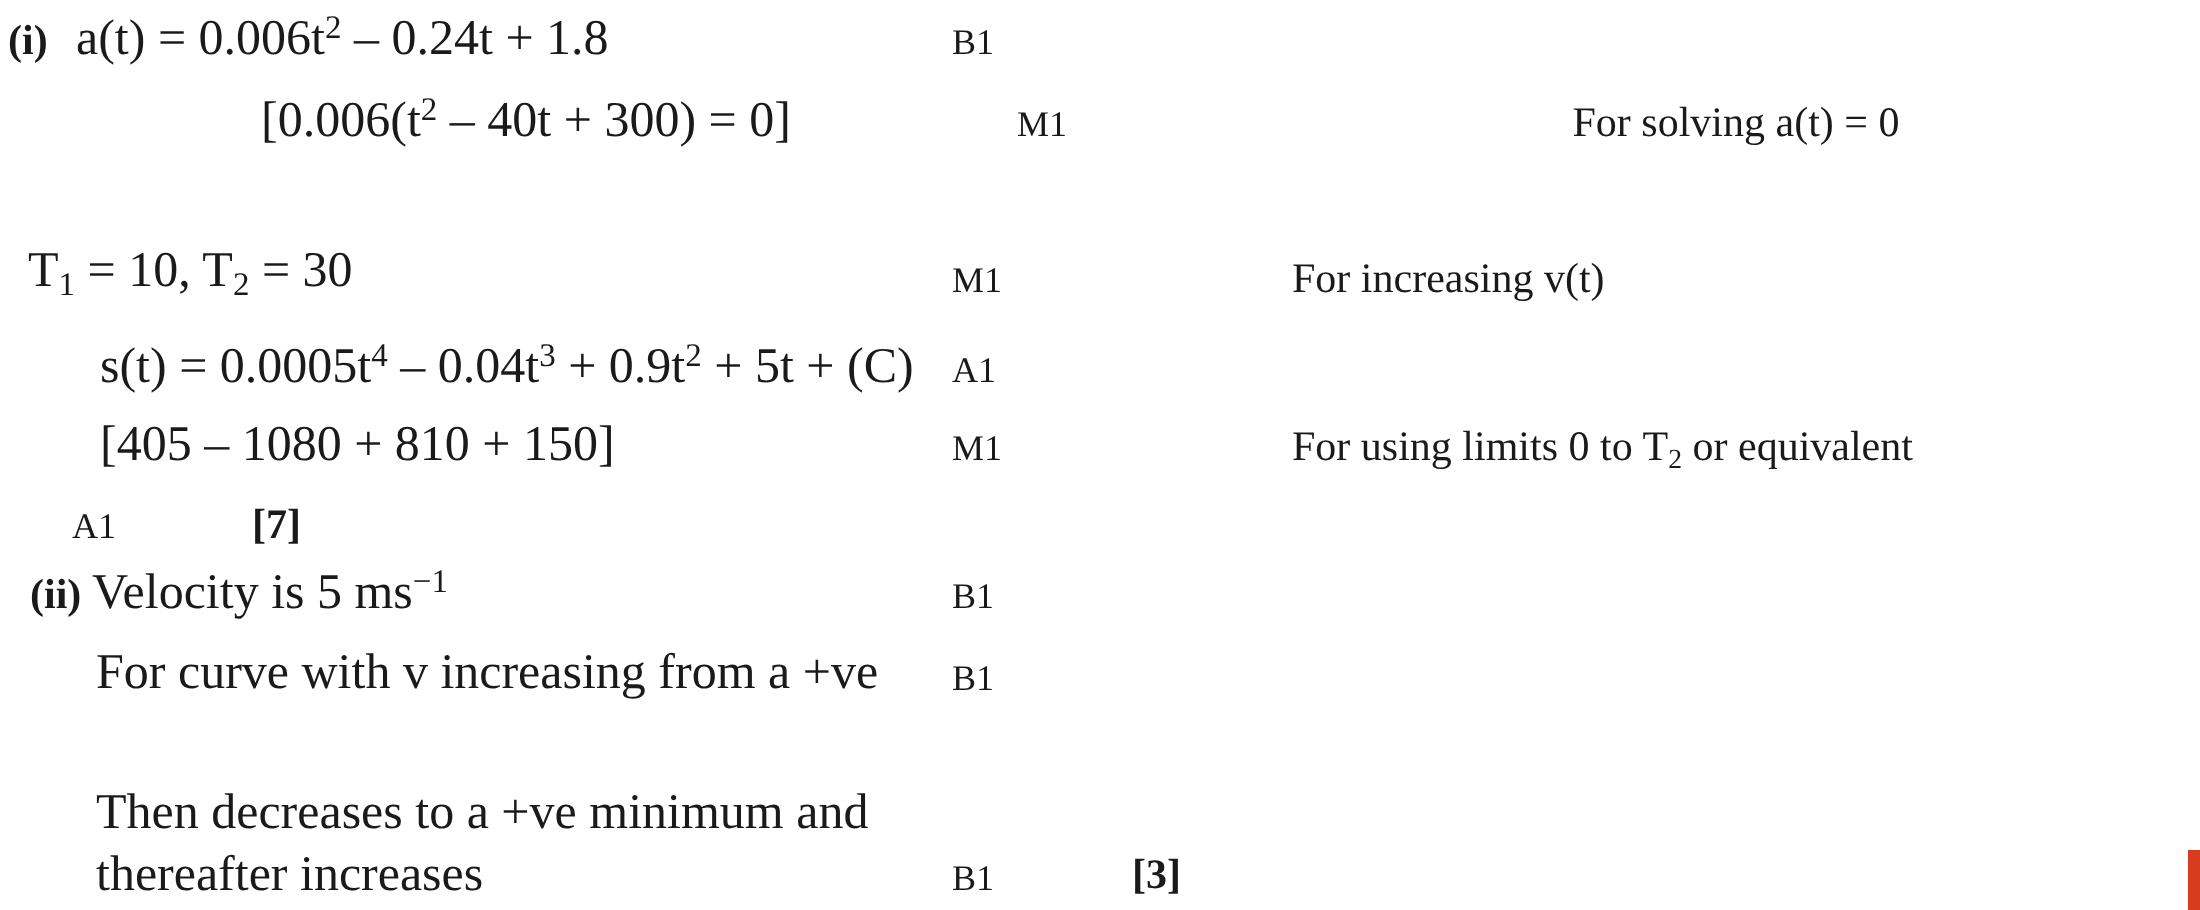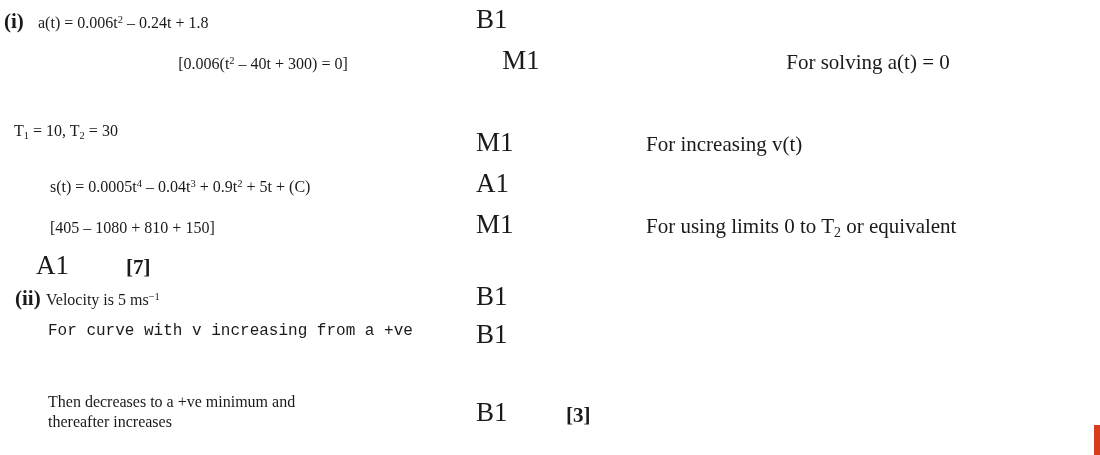--- a/index.html
+++ b/index.html
@@ -32,29 +32,29 @@
     flex: 0 0 36px;
     text-align: left;
     font-weight: bold;
     font-size: 21px;
     padding-left: 4px;
     box-sizing: border-box;
   }
   .col-work {
     width: 440px;
     flex: 0 0 440px;
-    font-size: 16px;
+    font-size: 25px;
     padding-left: 2px;
     box-sizing: border-box;
     white-space: nowrap;
   }
   .col-mark {
     width: 90px;
     flex: 0 0 90px;
-    font-size: 27px;
+    font-size: 18px;
     box-sizing: border-box;
   }
   .col-total {
     width: 80px;
     flex: 0 0 80px;
     font-size: 21px;
     font-weight: bold;
     box-sizing: border-box;
   }
   .col-comment {
@@ -164,21 +164,21 @@
     <div class="col-work" style="width:432px; flex:0 0 432px;">
       <span>Velocity is 5 ms<sup>−1</sup></span>
     </div>
     <div class="col-mark">B1</div>
     <div class="col-total"></div>
     <div class="col-comment"></div>
   </div>
 
   <div class="row" style="top: 322px;">
     <div class="col-label"></div>
-    <div class="col-work multi indent" style="padding-left:12px;font-family:Liberation Mono, monospace;">
+    <div class="col-work multi indent" style="padding-left:12px;">
         <div>For curve with v increasing from a +ve</div>
       </div>
     <div class="col-mark" style="align-self:flex-end; position:relative; top:-3px;">B1</div>
     <div class="col-total"></div>
     <div class="col-comment"></div>
   </div>
 
   <div class="row" style="top: 392px;">
     <div class="col-label"></div>
     <div class="col-work multi indent" style="padding-left:12px;">

